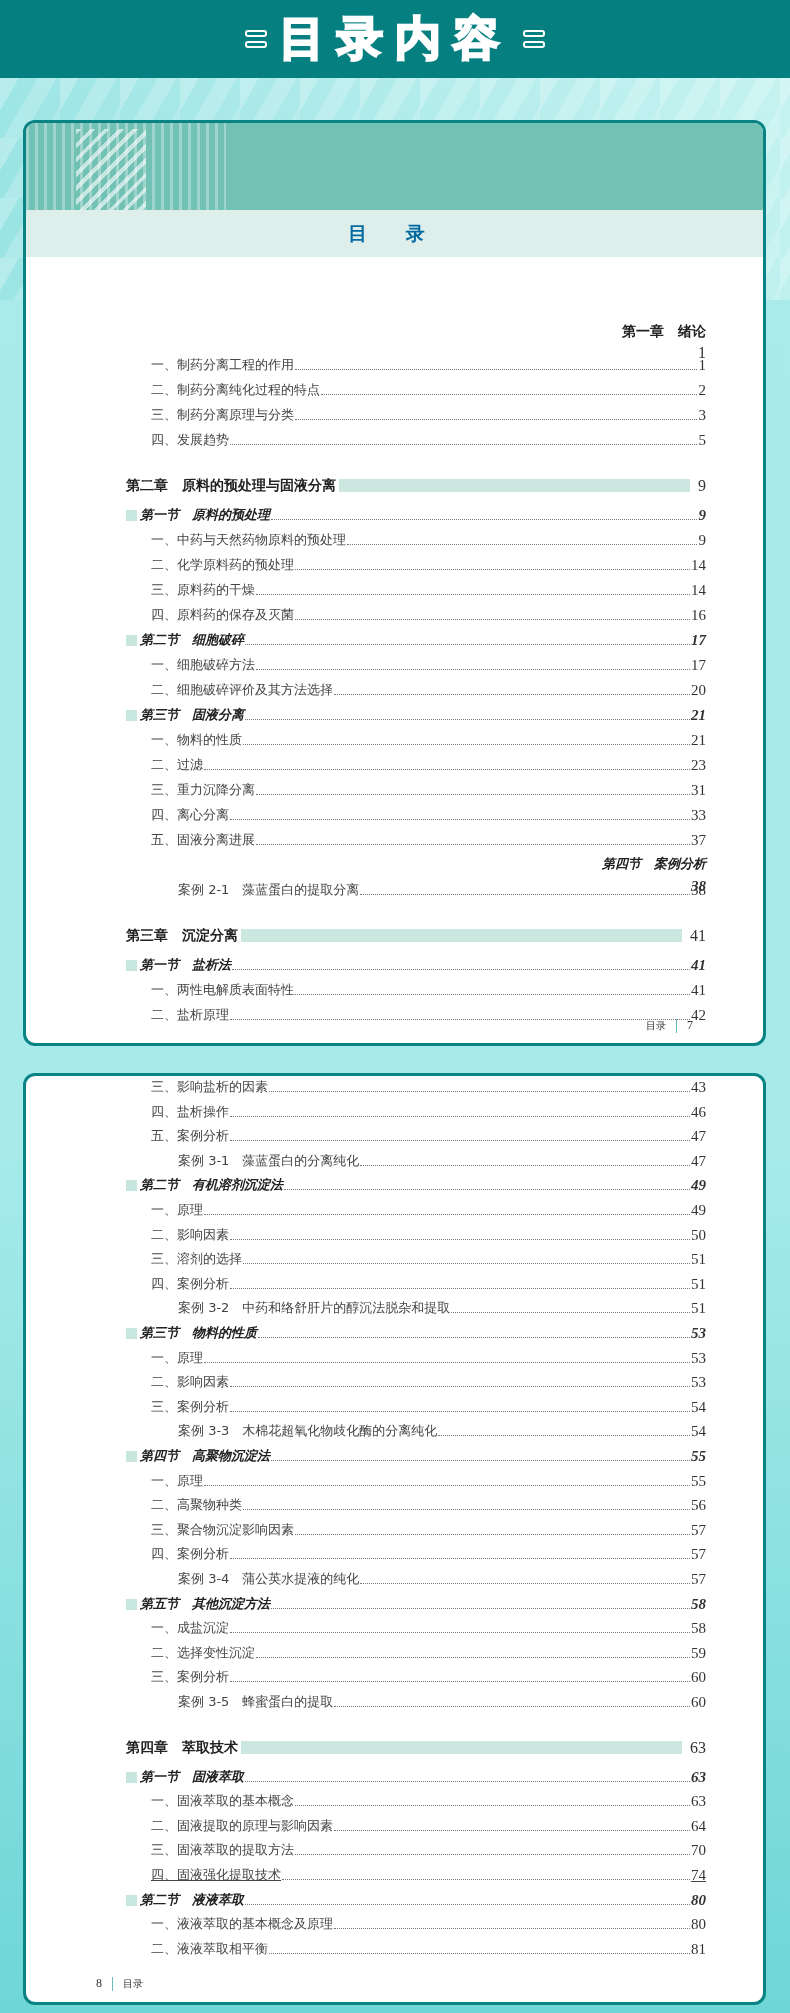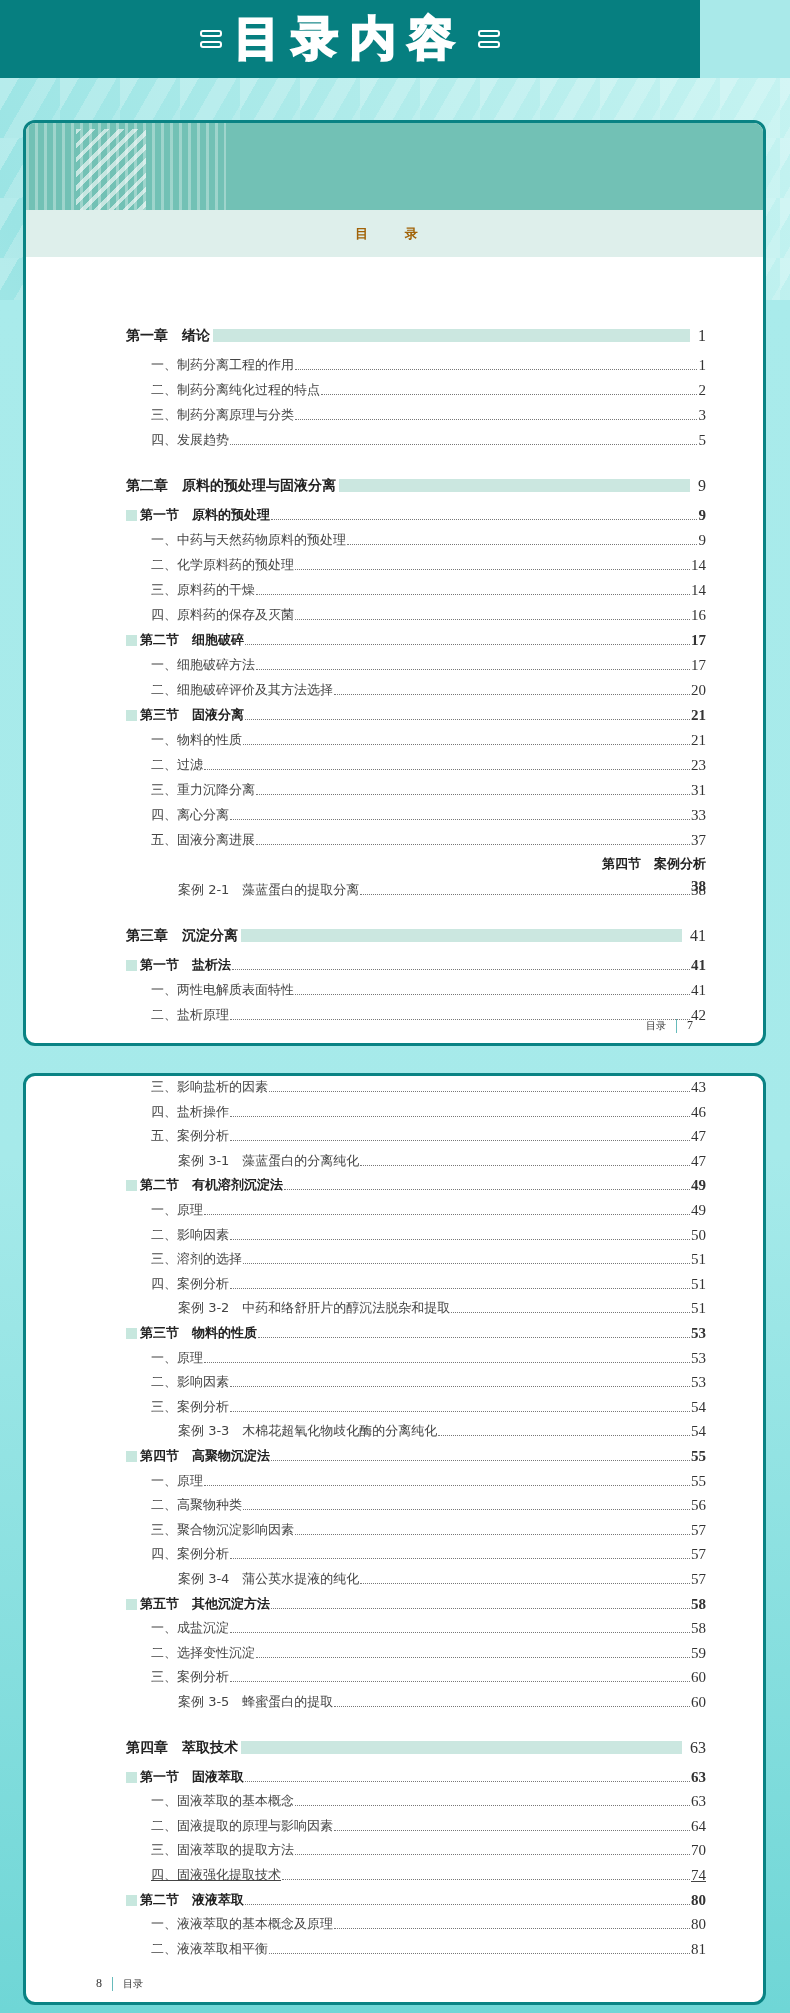--- a/index.html
+++ b/index.html
@@ -3,21 +3,21 @@
 <meta charset="utf-8">
 <style>
   * { box-sizing: border-box; margin: 0; padding: 0; }
   html, body { width: 790px; height: 2013px; overflow: hidden; }
   body {
     font-family: "DejaVu Sans", sans-serif;
     background: #a9e9e9;
     position: relative;
   }
   .banner {
-    position: absolute; left: 0; top: 0; width: 700px; height: 78px;
+    position: absolute; left: 0; top: 0; width: 790px; height: 78px;
     background: #067f80;
     display: flex; align-items: center; justify-content: center;
   }
   .banner-title {
     font-family: "DejaVu Sans", sans-serif;
     font-weight: bold; font-size: 46px; letter-spacing: 12px;
     color: #067f80;
     -webkit-text-stroke: 2.5px #ffffff;
     text-shadow: 0 0 0 #fff;
     display: flex; align-items: center;
@@ -61,43 +61,43 @@
   }
   .hero-deco2 {
     position: absolute; left: 50px; top: 6px; width: 70px; height: 81px;
     background: repeating-linear-gradient(135deg, rgba(255,255,255,0.6) 0 4px, transparent 4px 10px);
   }
   .toc-band {
     height: 47px; background: #deefeb;
     display: flex; align-items: center; justify-content: center;
   }
   .toc-title {
-    font-family: "DejaVu Serif", serif; font-weight: bold; font-size: 13px;
-    letter-spacing: 16px; color: #a16207;
+    font-family: "DejaVu Serif", serif; font-weight: bold; font-size: 19px;
+    letter-spacing: 16px; color: #0369a1;
   }
   .list { position: absolute; left: 100px; width: 580px; }
   .row {
     position: absolute; left: 0; width: 580px; height: 22px;
     display: flex; align-items: flex-end;
     font-size: 13px; color: #444;
   }
   .row .label { white-space: nowrap; }
   .row .dots {
     flex: 1; margin: 0 1px 4px 1px;
     border-bottom: 1.5px dotted #777;
     height: 1px;
   }
   .row .page {
     font-family: "Liberation Serif", serif; font-size: 15px; color: #333;
     text-align: right; min-width: 8px;
   }
   .chapter { font-weight: bold; color: #222; font-size: 14px; }
   .chapter .bar { flex: 1; height: 13px; background: #cbe7e0; margin: 0 8px 3px 3px; }
   .chapter .page { font-size: 16px; font-weight: normal; }
-  .section { font-family: "DejaVu Serif", serif; font-weight: bold; color: #222; font-size: 13px; }
+  .section { font-family: "DejaVu Serif", serif; font-weight: bold; color: #222; font-size: 13px; font-style: italic; }
   .section .mark { display: inline-block; width: 11px; height: 11px; background: #c7e7de; margin-right: 3px; margin-bottom: 3px; }
   .item { padding-left: 25px; }
   .case { padding-left: 52px; }
   .footer { position: absolute; font-size: 10px; color: #333; display: flex; align-items: center; }
   .footer .sep { width: 1px; height: 14px; background: #6bb; margin: 0 10px; }
   .footer .num { font-family: "Liberation Serif", serif; font-size: 12px; }
 </style>
 </head>
 <body>
 
@@ -120,21 +120,21 @@
 
 <div class="card card1">
   <div class="hero">
     <div class="hero-deco"></div>
     <div class="hero-deco2"></div>
   </div>
   <div class="toc-band">
     <span class="toc-title">目 录</span>
   </div>
   <div class="list" id="list1" style="top:0;">
-      <div class="row chapter" style="top: 200px;">
+      <div class="row chapter" style="top: 200px; flex-direction: column;">
         <span class="label">第一章　绪论</span>
         <span class="bar"></span>
         <span class="page">1</span>
       </div>
       <div class="row item" style="top: 229px;">
         <span class="label">一、制药分离工程的作用</span>
         <span class="dots"></span>
         <span class="page">1</span>
       </div>
       <div class="row item" style="top: 254px;">

